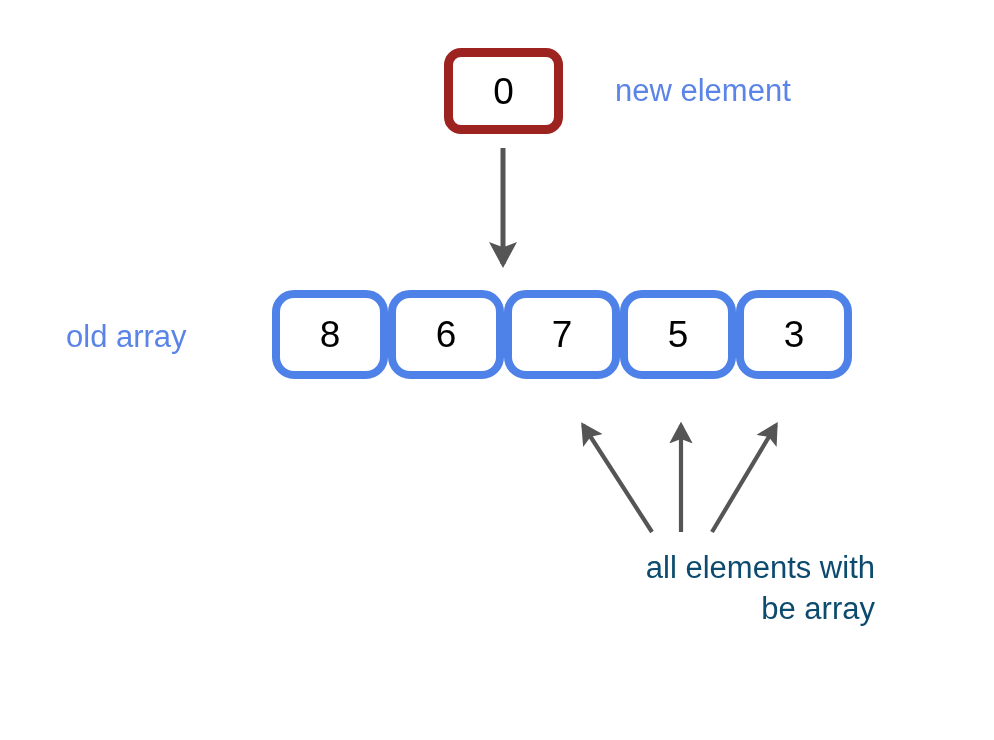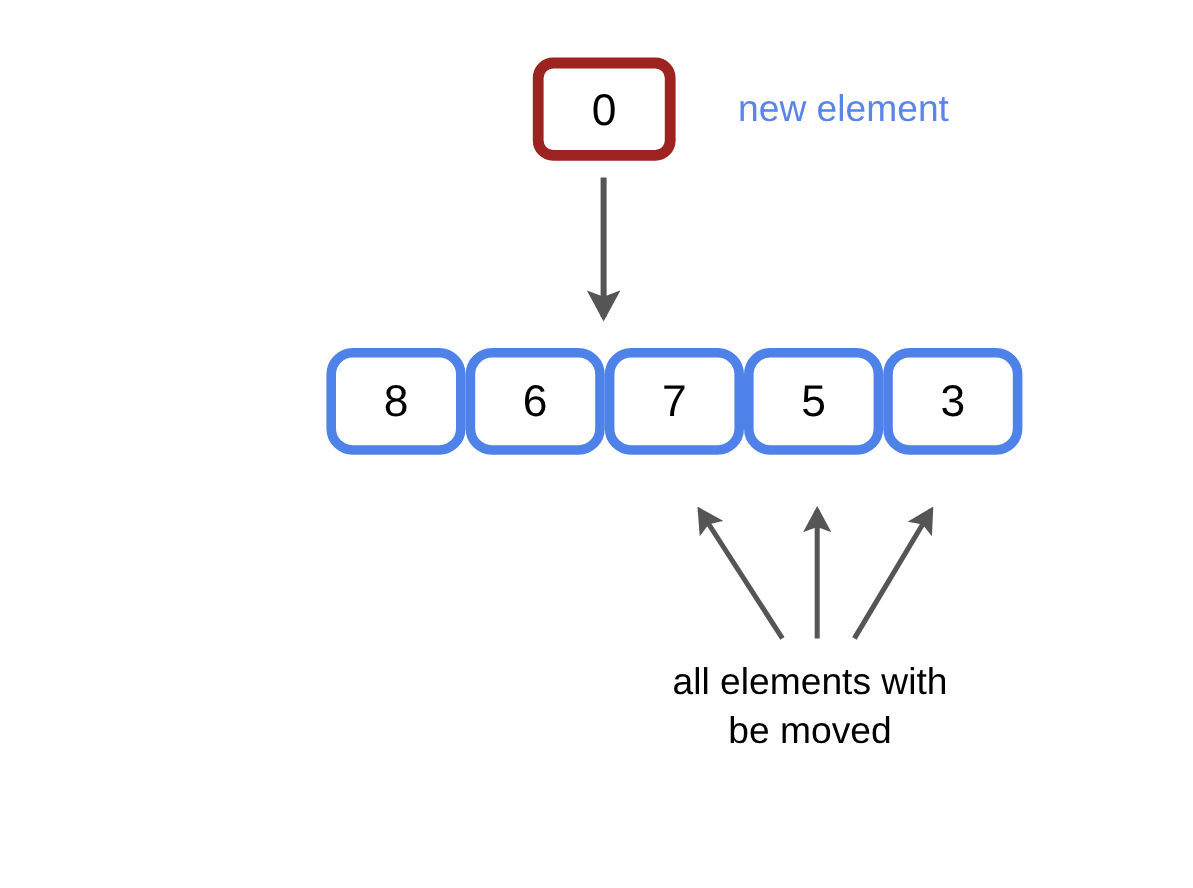--- a/index.html
+++ b/index.html
@@ -93,41 +93,42 @@
     height: 740px;
     pointer-events: none;
   }
 
   
   #moved-caption {
     position: absolute;
     left: 475px;
     top: 548px;
     width: 400px;
-    text-align: center;
-    color: #000000;
+    text-align: right;
+    color: #0c4a6e;
     font-size: 31px;
     line-height: 1.32;
   }
   #moved-caption .cap-line {
     display: block;
     white-space: nowrap;
   }
 </style>
 </head>
 <body>
 
 <div id="canvas">
 
   <div class="new-element-box">
     <span class="new-element-value">0</span>
   </div>
 
   <div class="label-blue" id="new-element-label">new element</div>
 
+  <div class="label-blue" id="old-array-label">old array</div>
 
   <div class="array-row">
     <div class="array-cell">
       <span class="array-cell-value">8</span>
     </div>
     <div class="array-cell">
       <span class="array-cell-value">6</span>
     </div>
     <div class="array-cell">
       <span class="array-cell-value">7</span>
@@ -149,16 +150,16 @@
 
     <line x1="503" y1="148" x2="503" y2="264" stroke="#555555" stroke-width="5" marker-end="url(#arrowhead)"></line>
 
     <line x1="652" y1="532" x2="583" y2="425" stroke="#555555" stroke-width="4.2" marker-end="url(#arrowhead)"></line>
     <line x1="681" y1="532" x2="681" y2="425" stroke="#555555" stroke-width="4.2" marker-end="url(#arrowhead)"></line>
     <line x1="712" y1="532" x2="776" y2="425" stroke="#555555" stroke-width="4.2" marker-end="url(#arrowhead)"></line>
   </svg>
 
   <div id="moved-caption">
     <span class="cap-line">all elements with</span>
-    <span class="cap-line">be moved</span>
+    <span class="cap-line">be array</span>
   </div>
 
 </div>
 
 </body></html>

